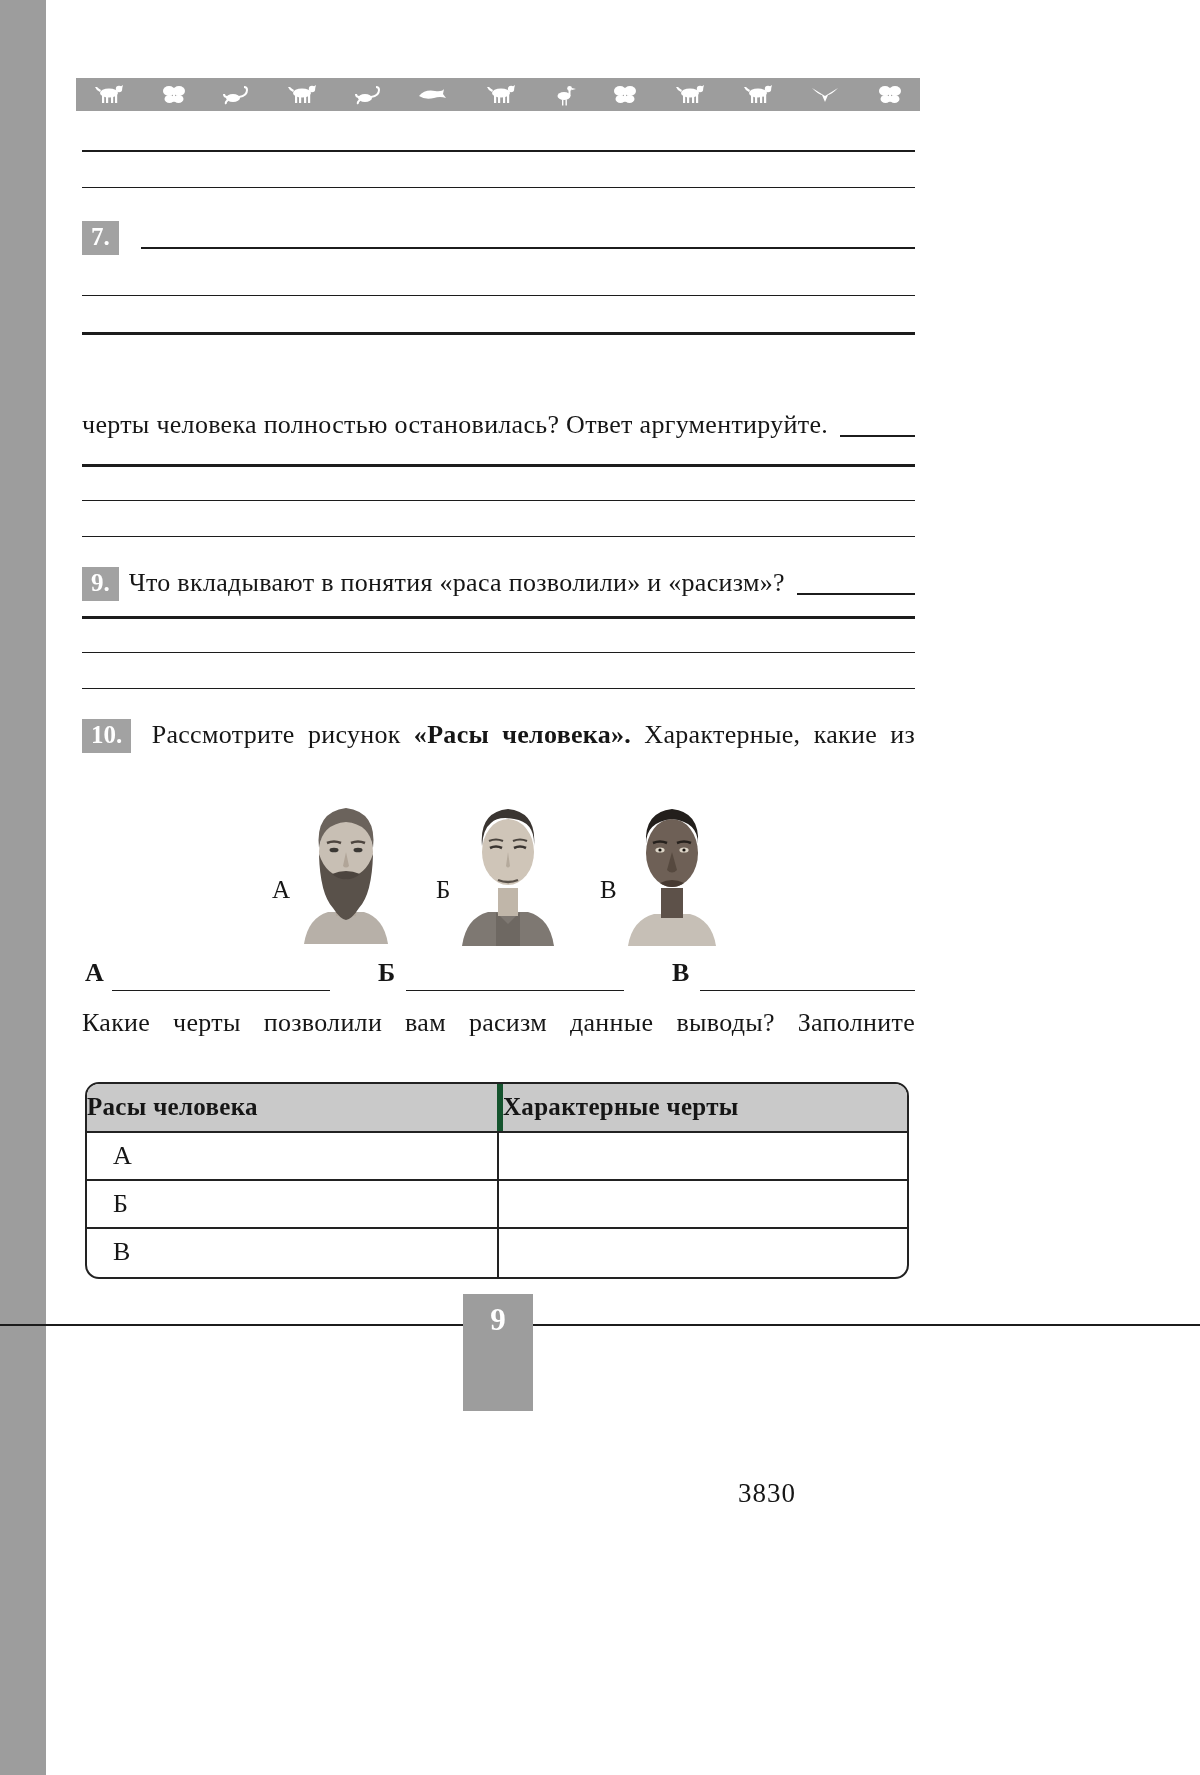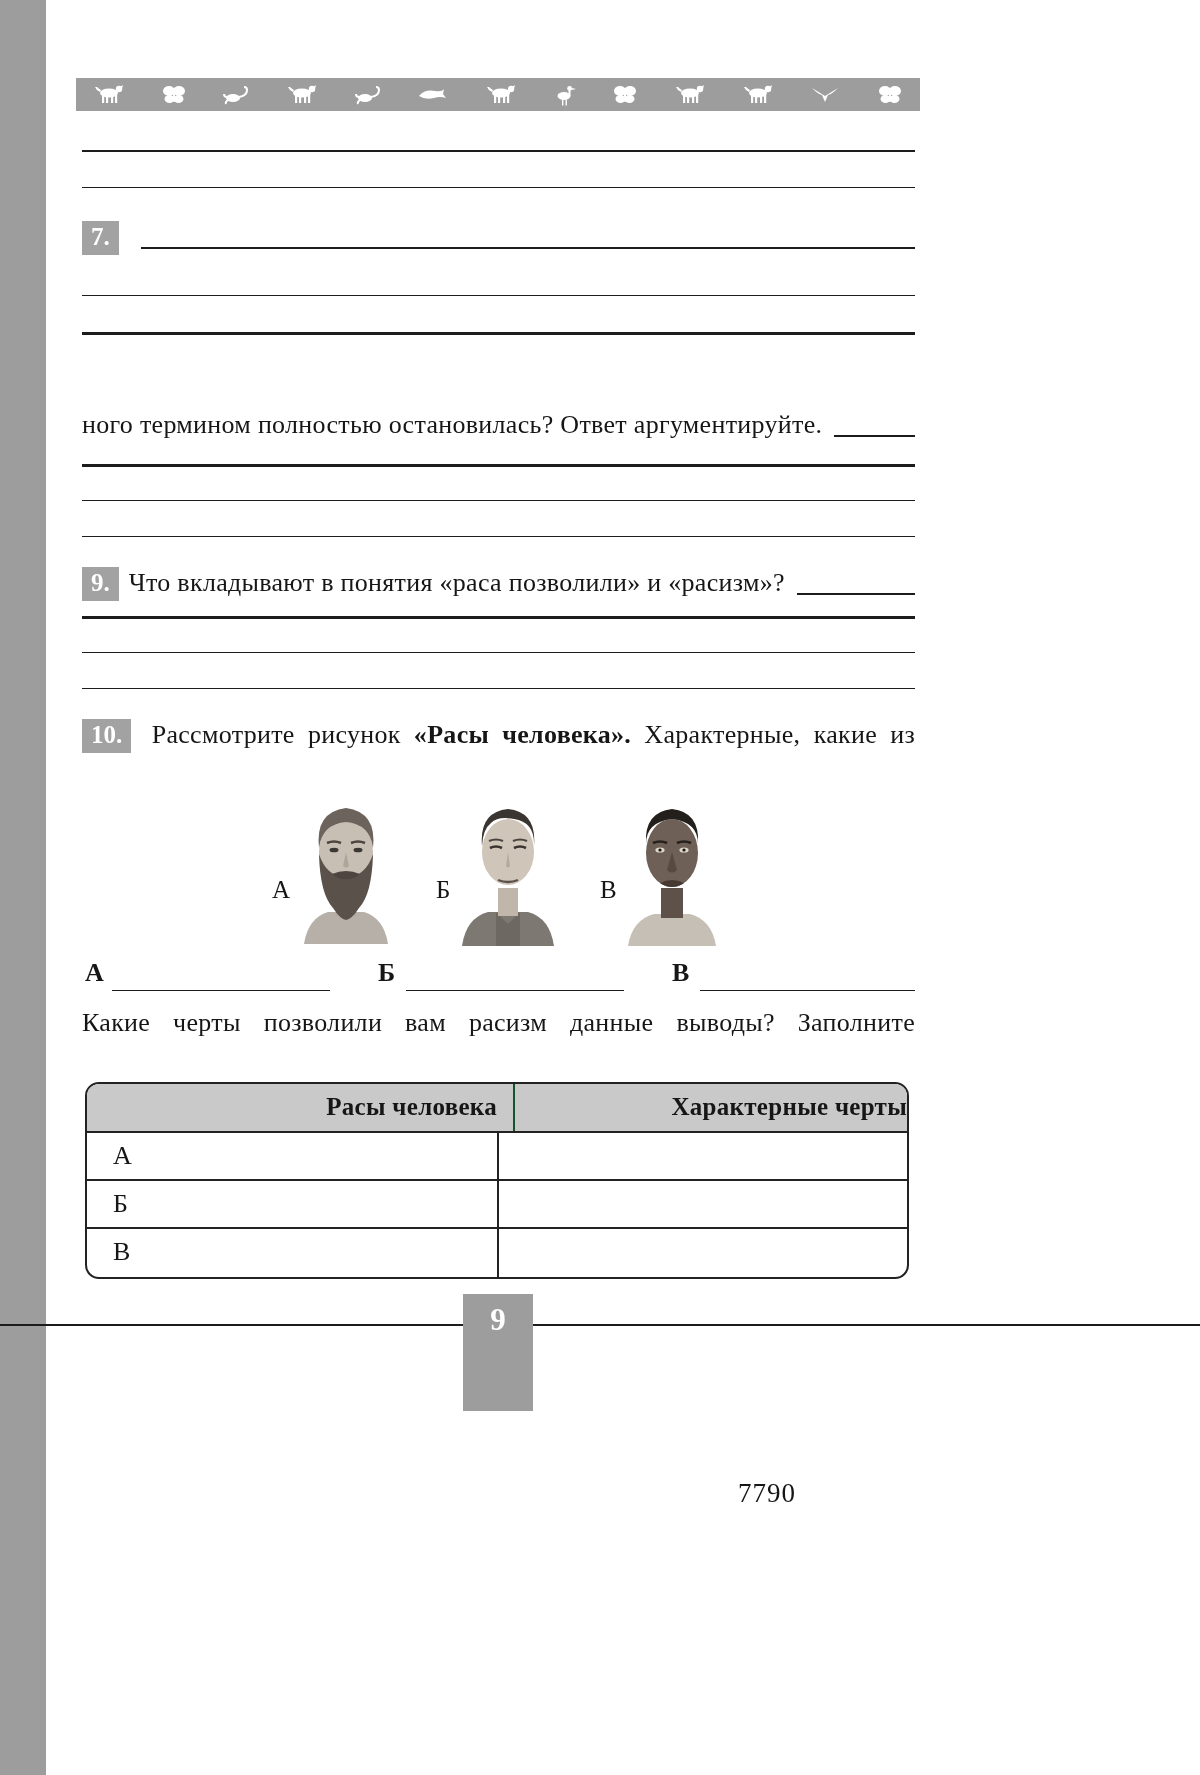--- a/index.html
+++ b/index.html
@@ -122,26 +122,25 @@
   }
   .t-head {
     display: grid;
     grid-template-columns: 1fr 1fr;
     background: #c9c9c9;
     border-bottom: 2px solid #222222;
   }
   .t-h {
     font-weight: bold;
     font-size: 25px;
-    text-align: right;
+    text-align: left;
     padding: 9px 0 10px 0;
     letter-spacing: 0.3px;
-    margin-left: 16px;
-  }
-  .t-h2 { border-left: 2px solid #14532d; }
+  }
+  .t-h2 { border-left: 6px solid #14532d; }
   .t-row {
     display: grid;
     grid-template-columns: 1fr 1fr;
     border-bottom: 2px solid #222222;
     height: 48px;
   }
   .t-row.last { border-bottom: none; }
   .t-label { font-size: 26px; padding: 8px 0 0 26px; }
   .t-val { border-left: 2px solid #222222; }
 
@@ -307,21 +306,21 @@
   <div class="hline" style="top:187px"></div>
 
   <div class="q-row" style="top:221px">
     <span class="numbox">7.</span>
     <span class="fill-line"></span>
   </div>
   <div class="hline" style="top:295px"></div>
   <div class="hline thick" style="top:332px"></div>
 
   <div class="q-row" style="top:406px">
-    <span class="q-text">ного термином полностью остановилась? Ответ аргументируйте.</span>
+    <span class="q-text">черты человека полностью остановилась? Ответ аргументируйте.</span>
     <span class="fill-line"></span>
   </div>
   <div class="hline thick" style="top:464px"></div>
   <div class="hline" style="top:500px"></div>
   <div class="hline" style="top:536px"></div>
 
   <div class="q-row" style="top:564px">
     <span class="numbox">9.</span>
     <span class="q-text">Что вкладывают в понятия «раса позволили» и «расизм»?</span>
     <span class="fill-line"></span>
@@ -414,15 +413,15 @@
     <div class="t-row last">
       <div class="t-label">В</div>
       <div class="t-val"></div>
     </div>
   </div>
 
   <div class="bottom-line"></div>
   <div class="page-tab">
     <span>9</span>
   </div>
-  <div class="footer-code">7790</div>
+  <div class="footer-code">3830</div>
 
 </div>
 
 </body></html>

